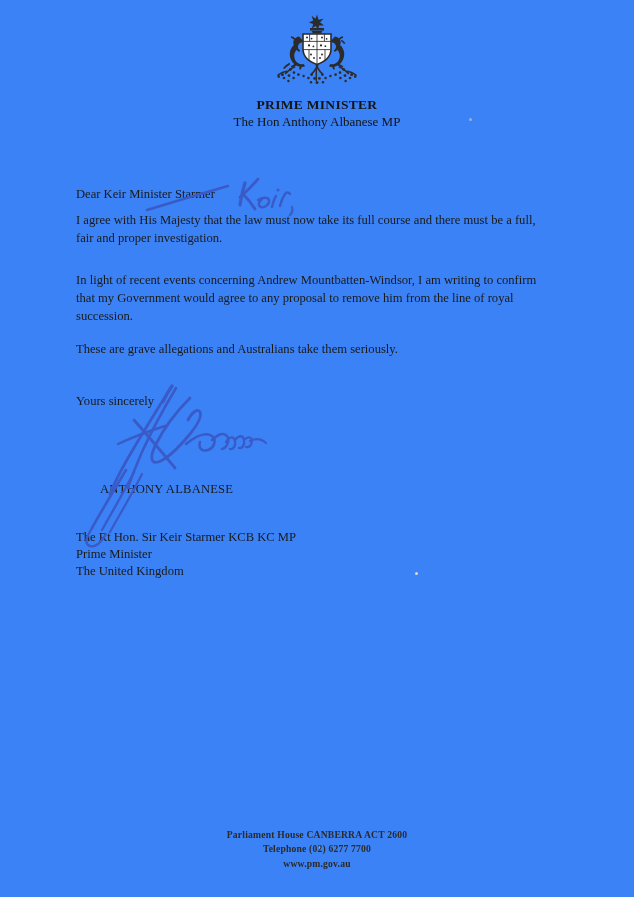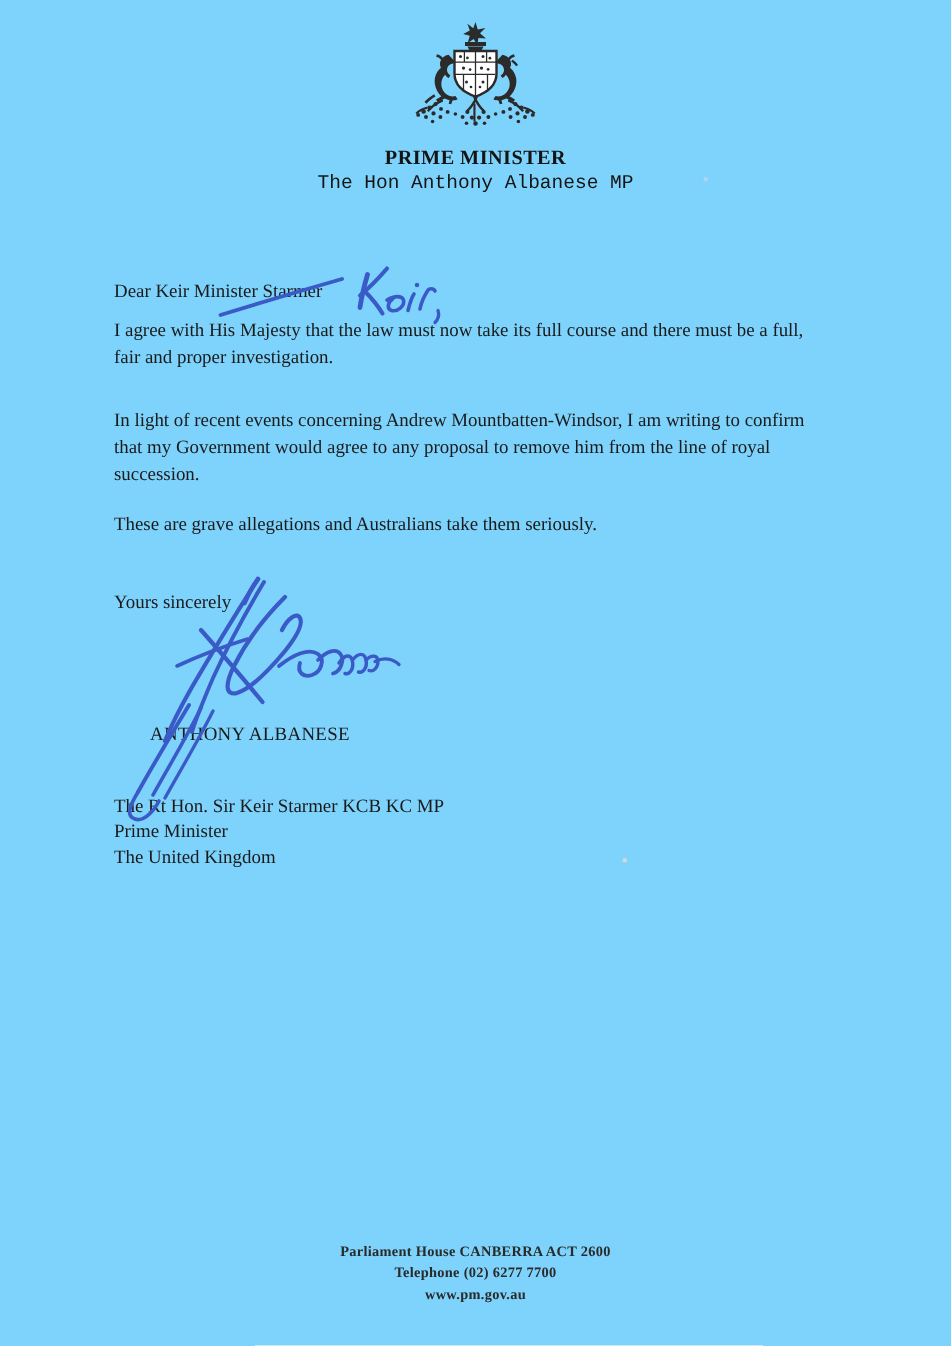--- a/index.html
+++ b/index.html
@@ -9,21 +9,21 @@
     background: #ffffff;
   }
   body {
     font-family: "Liberation Serif", "DejaVu Serif", serif;
     color: #1a1a1a;
   }
   .page {
     position: relative;
     width: 634px;
     height: 897px;
-    background: #7dd3fc;
+    background: #3b82f6;
     overflow: hidden;
   }
 
   
   .letterhead {
     position: absolute;
     top: 14px;
     left: 0;
     width: 634px;
     text-align: center;
@@ -41,21 +41,20 @@
     letter-spacing: 0.3px;
     color: #141414;
     line-height: 1.15;
   }
   .lh-sub {
     font-size: 13px;
     font-weight: normal;
     color: #141414;
     line-height: 1.25;
     margin-top: 1px;
-    font-family: Liberation Mono, monospace;
   }
 
   
   .letter-body {
     position: absolute;
     left: 76px;
     top: 186px;
     width: 480px;
   }
   .salutation {

